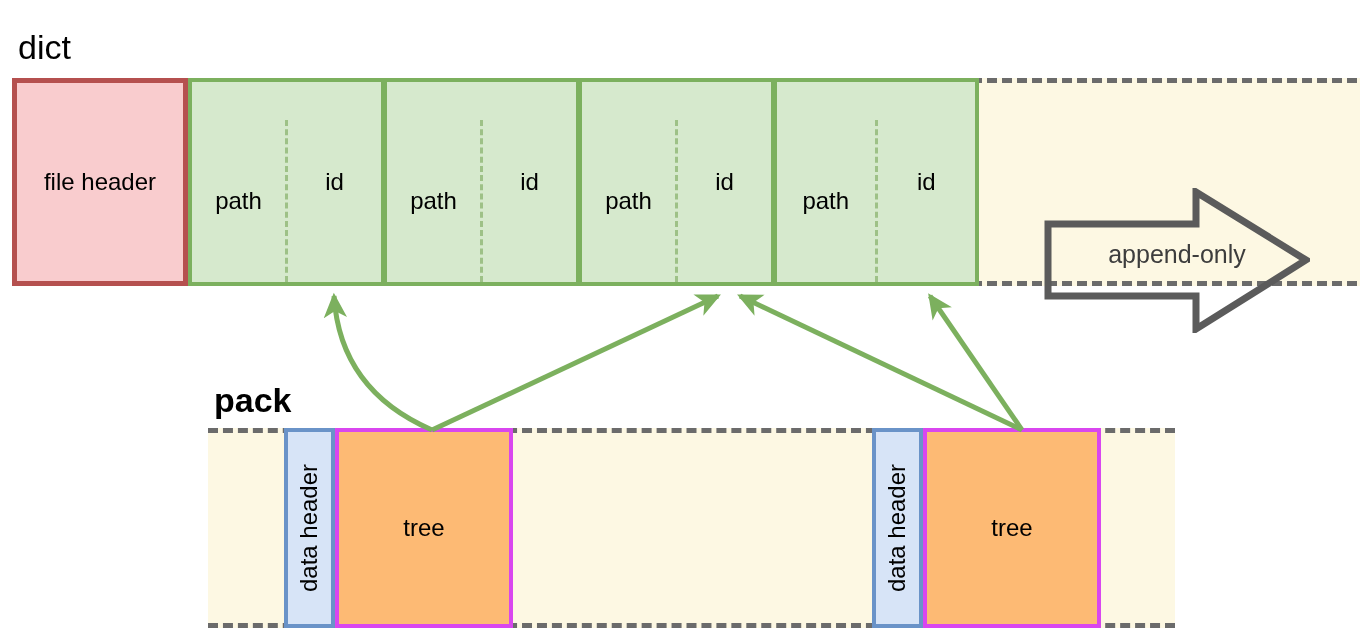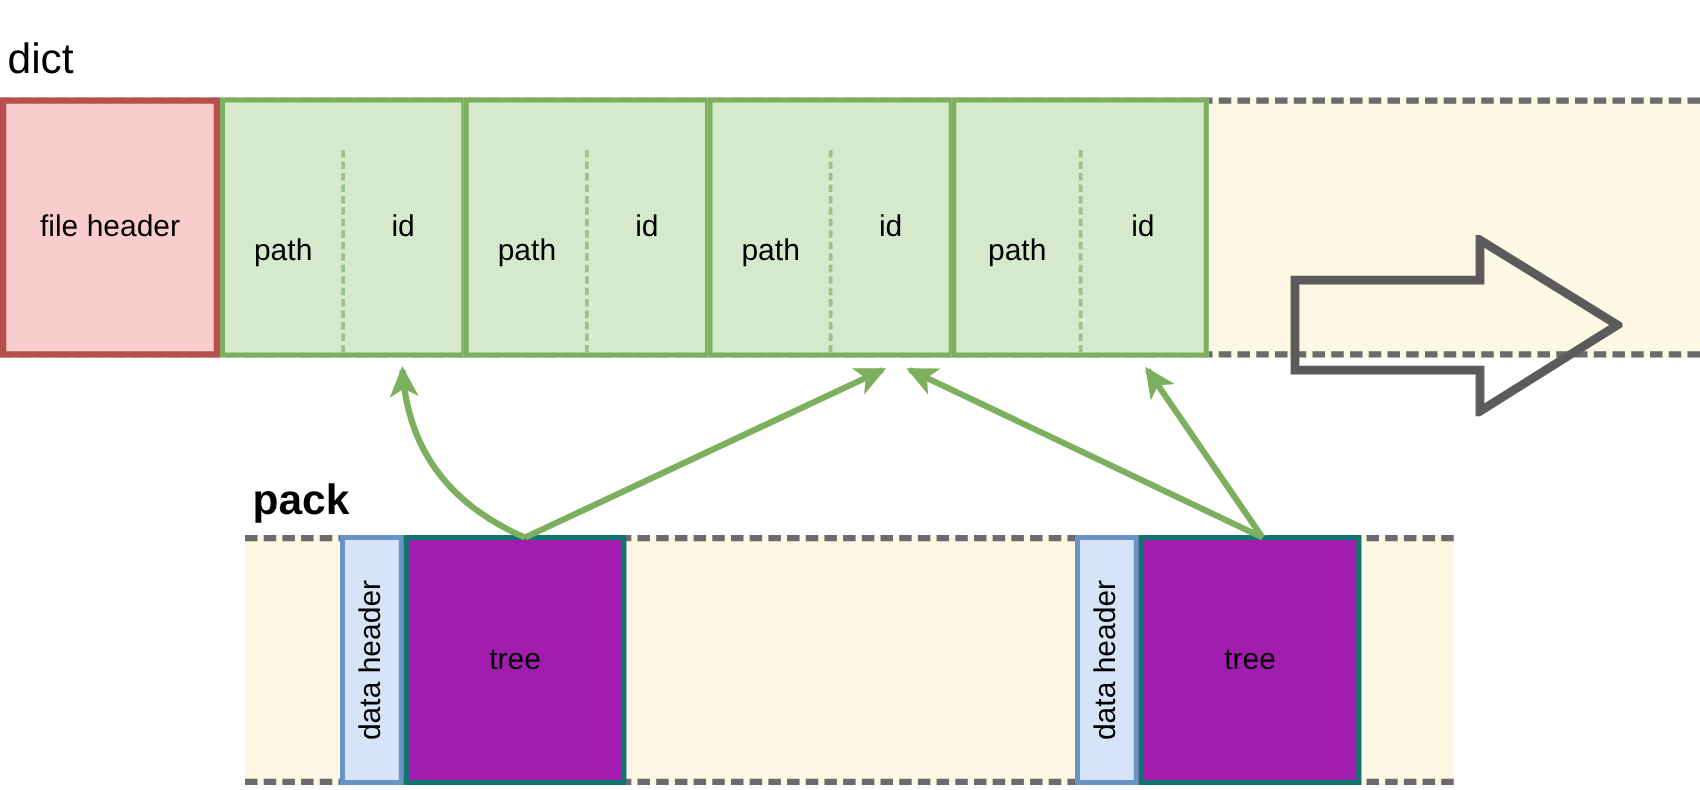--- a/index.html
+++ b/index.html
@@ -1,21 +1,21 @@
 <!DOCTYPE html>
 <html><head>
 <meta charset="utf-8">
 <style>
   html,body{margin:0;padding:0;background:#ffffff;}
   body{
     width:1360px;height:632px;overflow:hidden;position:relative;
     font-family:"Liberation Sans","DejaVu Sans",sans-serif;
     color:#111111;
   }
-  #stage{position:absolute;left:0;top:0;width:1252px;height:632px;}
+  #stage{position:absolute;left:12px;top:0;width:1252px;height:632px;}
 
   
   .row-label{
     position:absolute;font-size:34px;line-height:34px;
     color:#000;letter-spacing:0px;white-space:nowrap;
   }
   .row-label.bold{font-weight:bold;}
 
   
   #dict-strip{
@@ -73,21 +73,21 @@
     position:absolute;top:0;height:200px;width:51px;
     background:#d7e4f7;border:4px solid #6a93c8;box-sizing:border-box;
     display:flex;align-items:center;justify-content:center;
   }
   .data-header span{
     transform:rotate(-90deg);white-space:nowrap;
     font-size:24px;color:#000;
   }
   .tree-block{
     position:absolute;top:0;height:200px;
-    background:#a21caf;border:4px solid #0f766e;box-sizing:border-box;
+    background:#fdba74;border:4px solid #d946ef;box-sizing:border-box;
     display:flex;align-items:center;justify-content:center;
     font-size:24px;color:#000;text-align:right;
   }
 
   
   #connectors{
     position:absolute;left:0;top:0;width:1360px;height:632px;
     pointer-events:none;
   }
 </style>
@@ -121,20 +121,21 @@
 
     <div class="entry" style="left:761px;width:206px;">
       <div class="half left">path</div>
       <div class="half">id</div>
     </div>
 
     <div id="append-only">
       <svg viewBox="0 0 266 145" xmlns="http://www.w3.org/2000/svg">
         <polygon points="4,36 152,36 152,4 262,72 152,141 152,108 4,108" fill="none" stroke="#5b5b5b" stroke-width="7" stroke-linejoin="miter"></polygon>
       </svg>
+      <div class="ao-text">append-only</div>
     </div>
   </div>
 
   <div class="row-label bold" style="left:202px;top:383px;">pack</div>
 
   <div id="pack-strip">
 
     <div id="pack-tape"></div>
 
     <div class="data-header" style="left:76px;">

